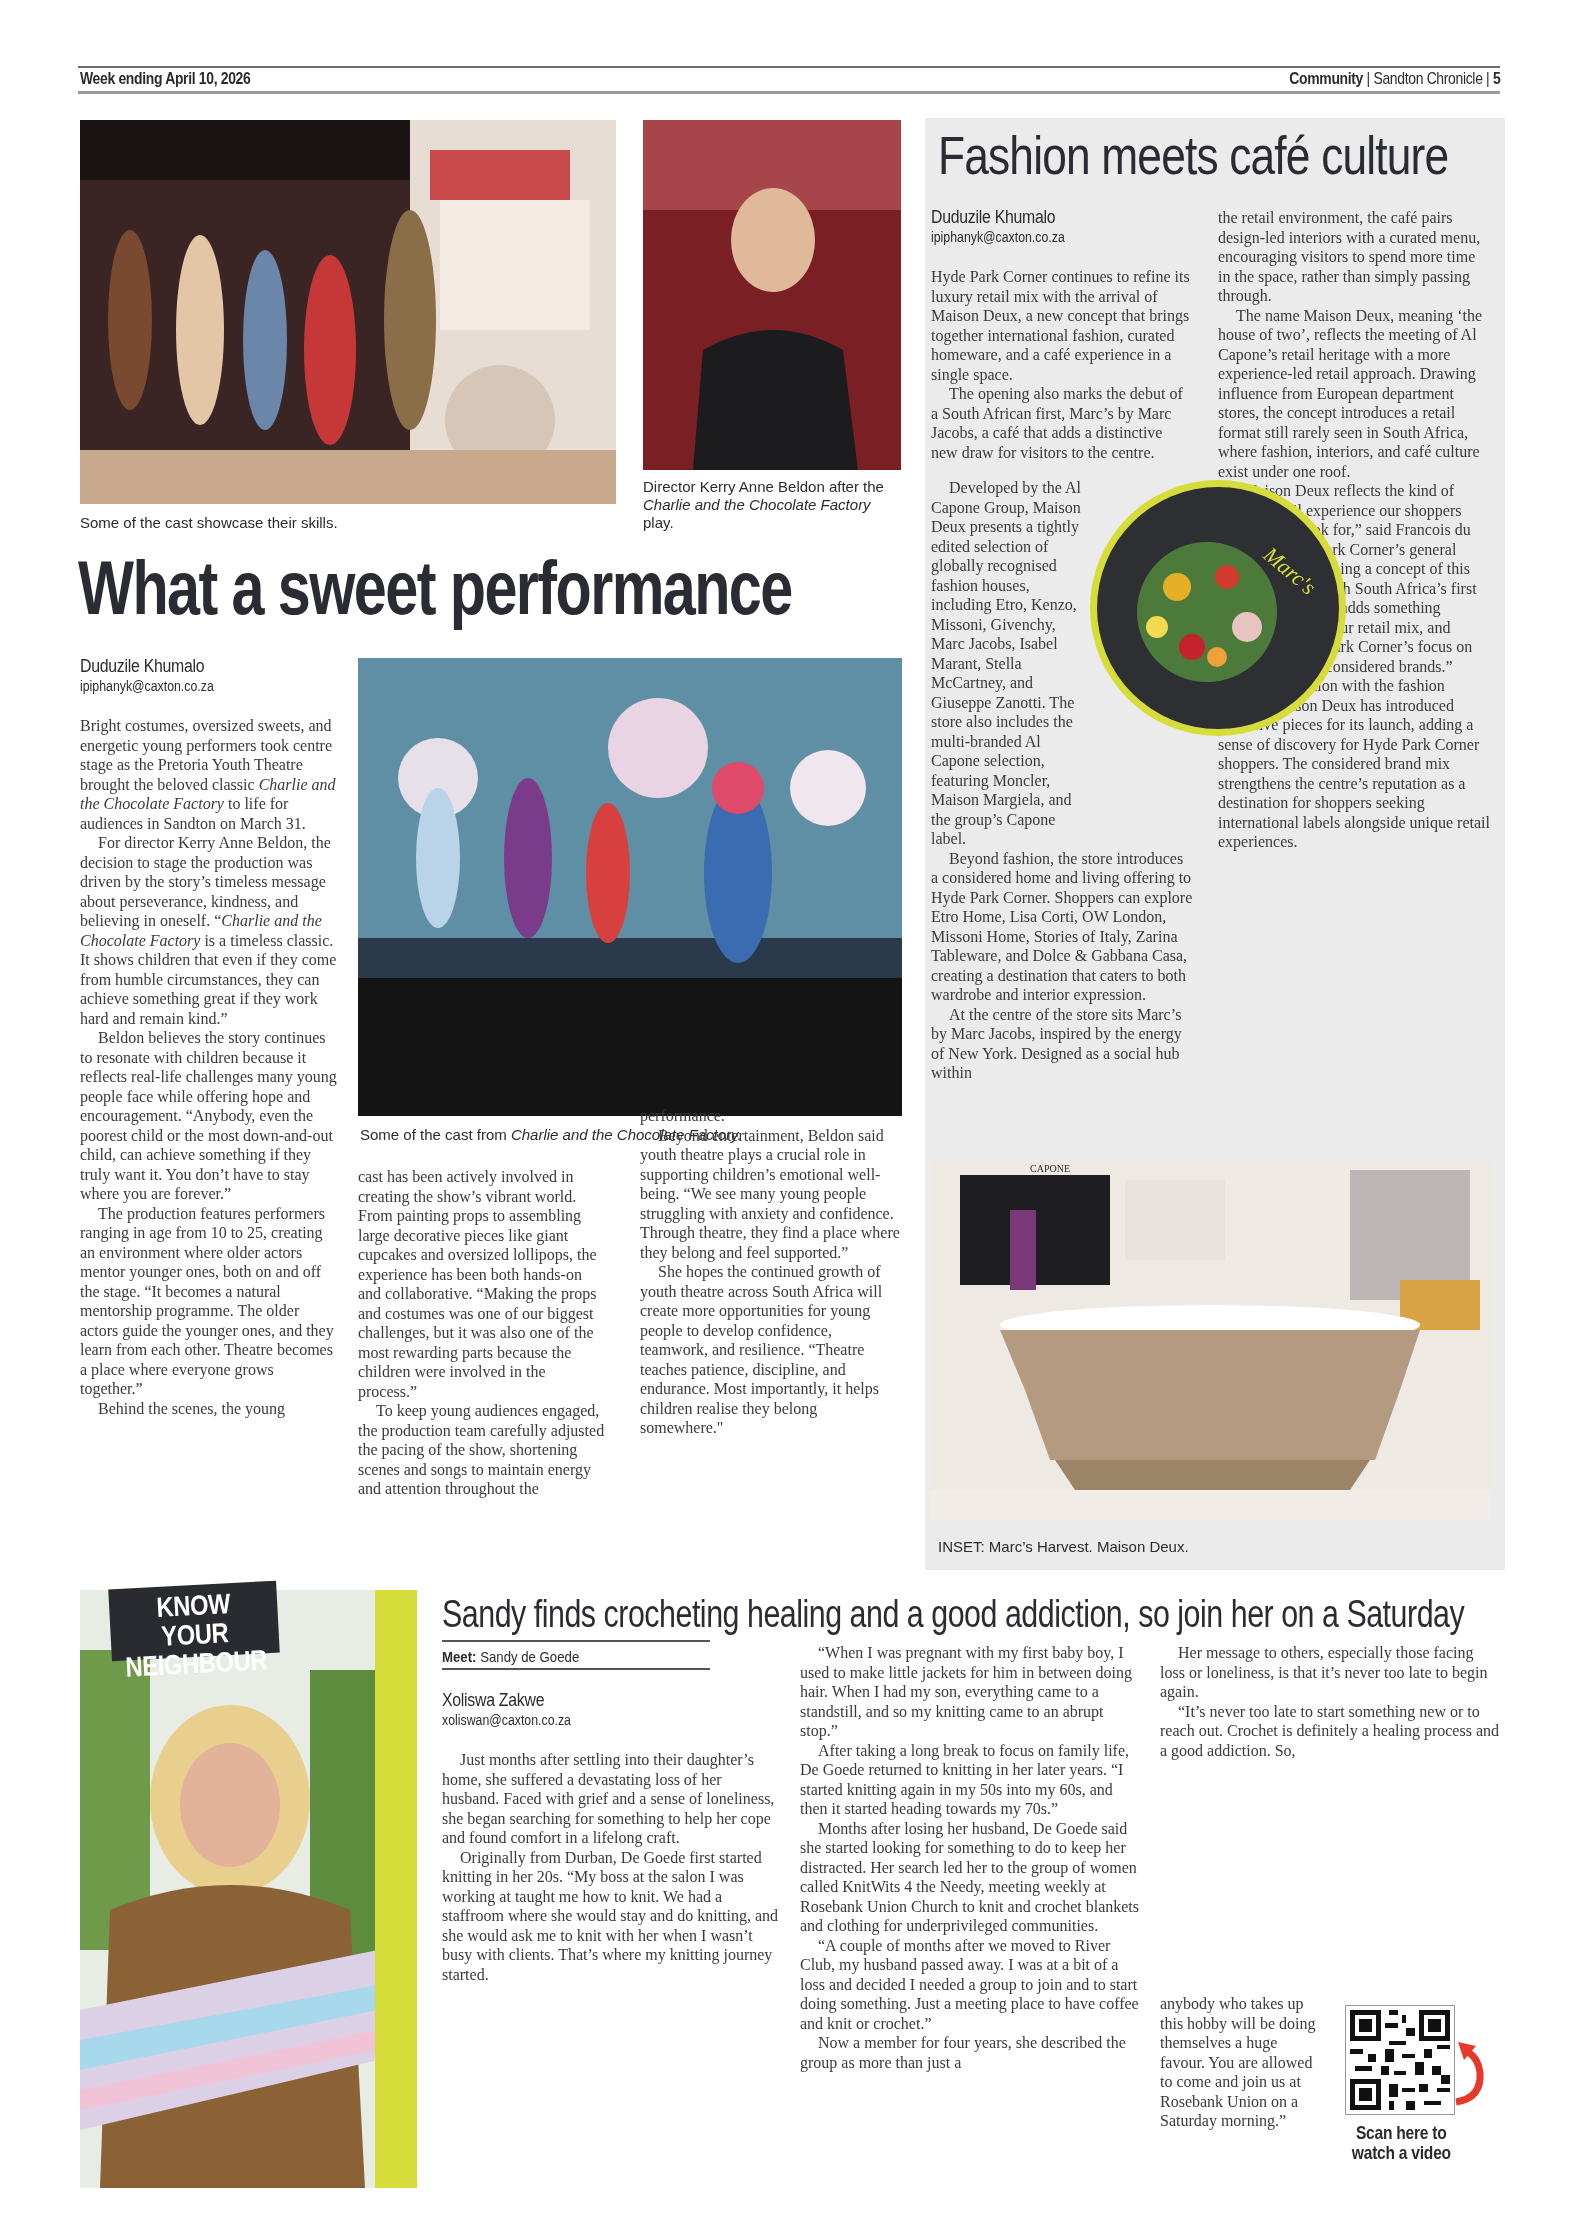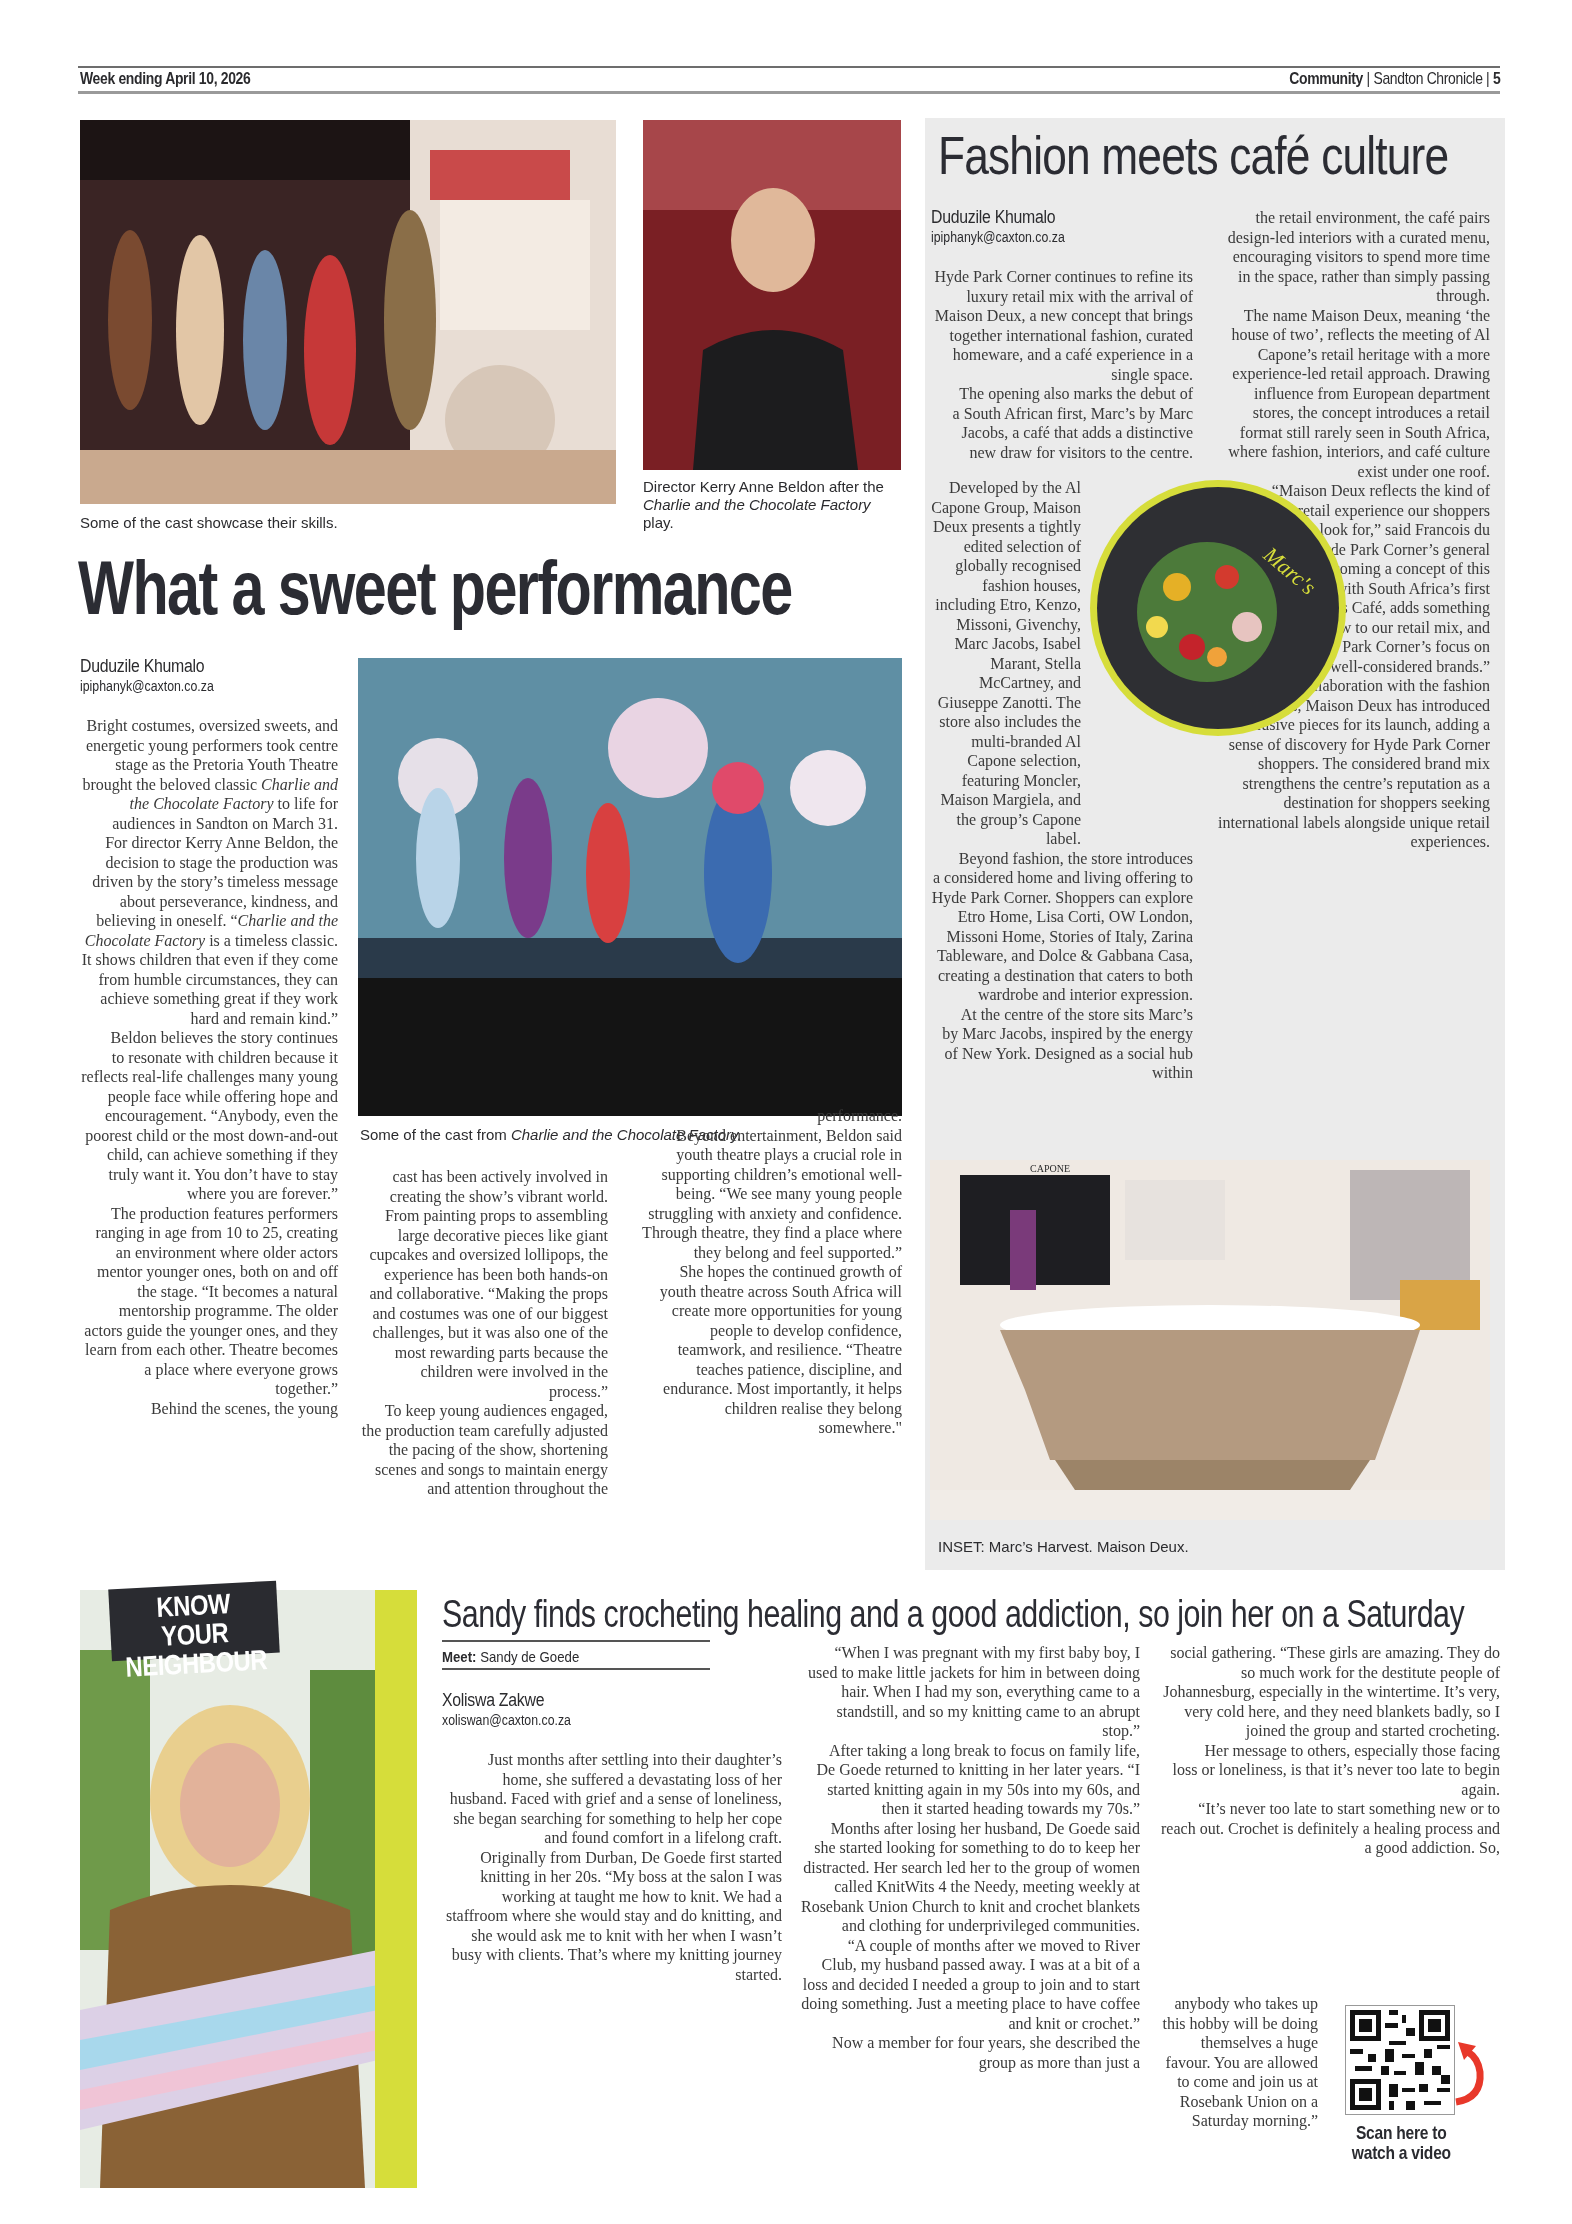--- a/index.html
+++ b/index.html
@@ -23,21 +23,21 @@
   .caption { font-size:15px; line-height:18px; color:#2b2b2e; }
   .caption i { font-style:italic; }
 
   
   .headline { left:78px; top:548px; font-size:76px; font-weight:bold; letter-spacing:-2px; color:#2b2c33; transform:scaleX(0.78); transform-origin:left; white-space:nowrap; line-height:80px; }
 
   .byline-name { font-size:18px; letter-spacing:-0.3px; transform:scaleX(0.88); transform-origin:left; white-space:nowrap; }
   .byline-email { font-size:14px; transform:scaleX(0.88); transform-origin:left; white-space:nowrap; }
 
   .col { font-size:16px; line-height:19.5px; color:#3a3a3a; }
-  .col p { margin:0; text-indent:18px;text-align:right; }
+  .col p { margin:0; text-indent:18px; }
   .col p.first { text-indent:0; }
   .col i { font-style:italic; }
 
   
   .fashion-box { left:925px; top:118px; width:580px; height:1452px; background:#ebebeb; }
   .fashion-title { left:938px; top:124px; font-size:54px; letter-spacing:-1px; color:#2b2c33; transform:scaleX(0.82); transform-origin:left; white-space:nowrap; line-height:62px; }
 
   .plate { left:1090px; top:480px; width:256px; height:256px; border-radius:50%; background:#d6dd3a; }
   .plate-inner { left:1097px; top:487px; width:242px; height:242px; border-radius:50%; background:#2e2f33; overflow:hidden; }
 
@@ -217,21 +217,20 @@
 
 <div class="abs col serif" style="left:800px;top:1643px;width:340px;">
   <p>“When I was pregnant with my first baby boy, I used to make little jackets for him in between doing hair. When I had my son, everything came to a standstill, and so my knitting came to an abrupt stop.”</p>
   <p>After taking a long break to focus on family life, De Goede returned to knitting in her later years. “I started knitting again in my 50s into my 60s, and then it started heading towards my 70s.”</p>
   <p>Months after losing her husband, De Goede said she started looking for something to do to keep her distracted. Her search led her to the group of women called KnitWits 4 the Needy, meeting weekly at Rosebank Union Church to knit and crochet blankets and clothing for underprivileged communities.</p>
   <p>“A couple of months after we moved to River Club, my husband passed away. I was at a bit of a loss and decided I needed a group to join and to start doing something. Just a meeting place to have coffee and knit or crochet.”</p>
   <p>Now a member for four years, she described the group as more than just a</p>
 </div>
 
 <div class="abs col serif" style="left:1160px;top:1643px;width:340px;">
-  <p class="first">social gathering. “These girls are amazing. They do so much work for the destitute people of Johannesburg, especially in the wintertime. It’s very, very cold here, and they need blankets badly, so I joined the group and started crocheting.</p>
   <p>Her message to others, especially those facing loss or loneliness, is that it’s never too late to begin again.</p>
   <p>“It’s never too late to start something new or to reach out. Crochet is definitely a healing process and a good addiction. So,</p>
 </div>
 <div class="abs col serif" style="left:1160px;top:1994px;width:158px;">
   <p class="first">anybody who takes up this hobby will be doing themselves a huge favour. You are allowed to come and join us at Rosebank Union on a Saturday morning.”</p>
 </div>
 
 <div class="abs qr">
   <svg viewBox="0 0 25 25" width="108" height="108" shape-rendering="crispEdges">
     <rect width="25" height="25" fill="#fff"></rect>

